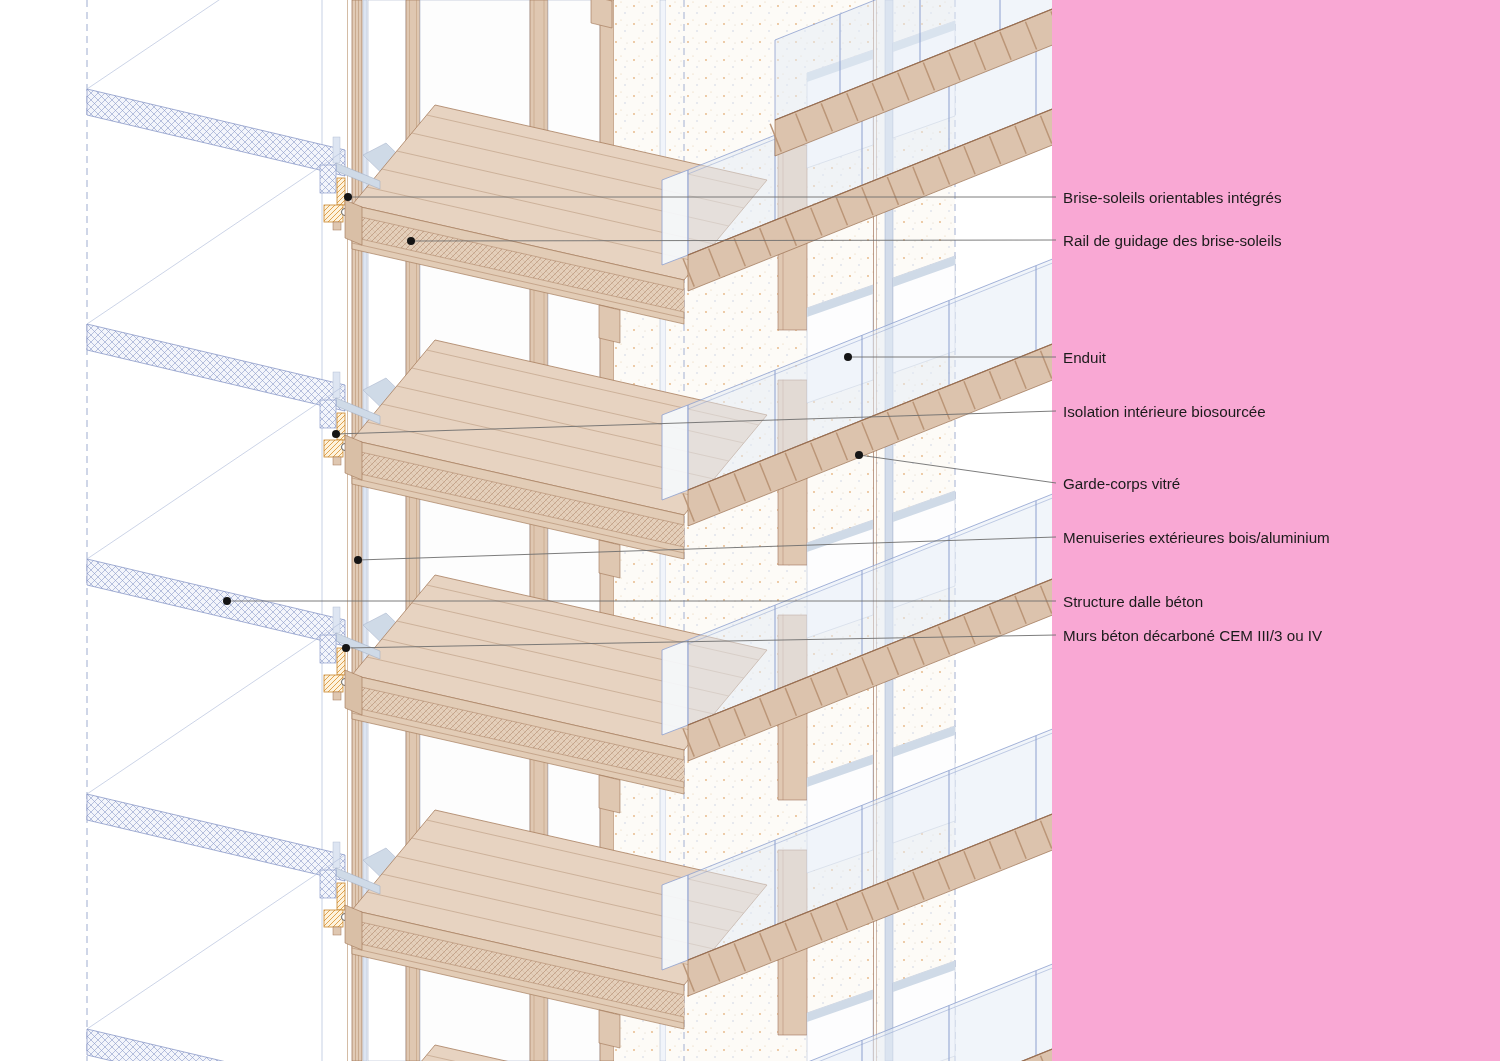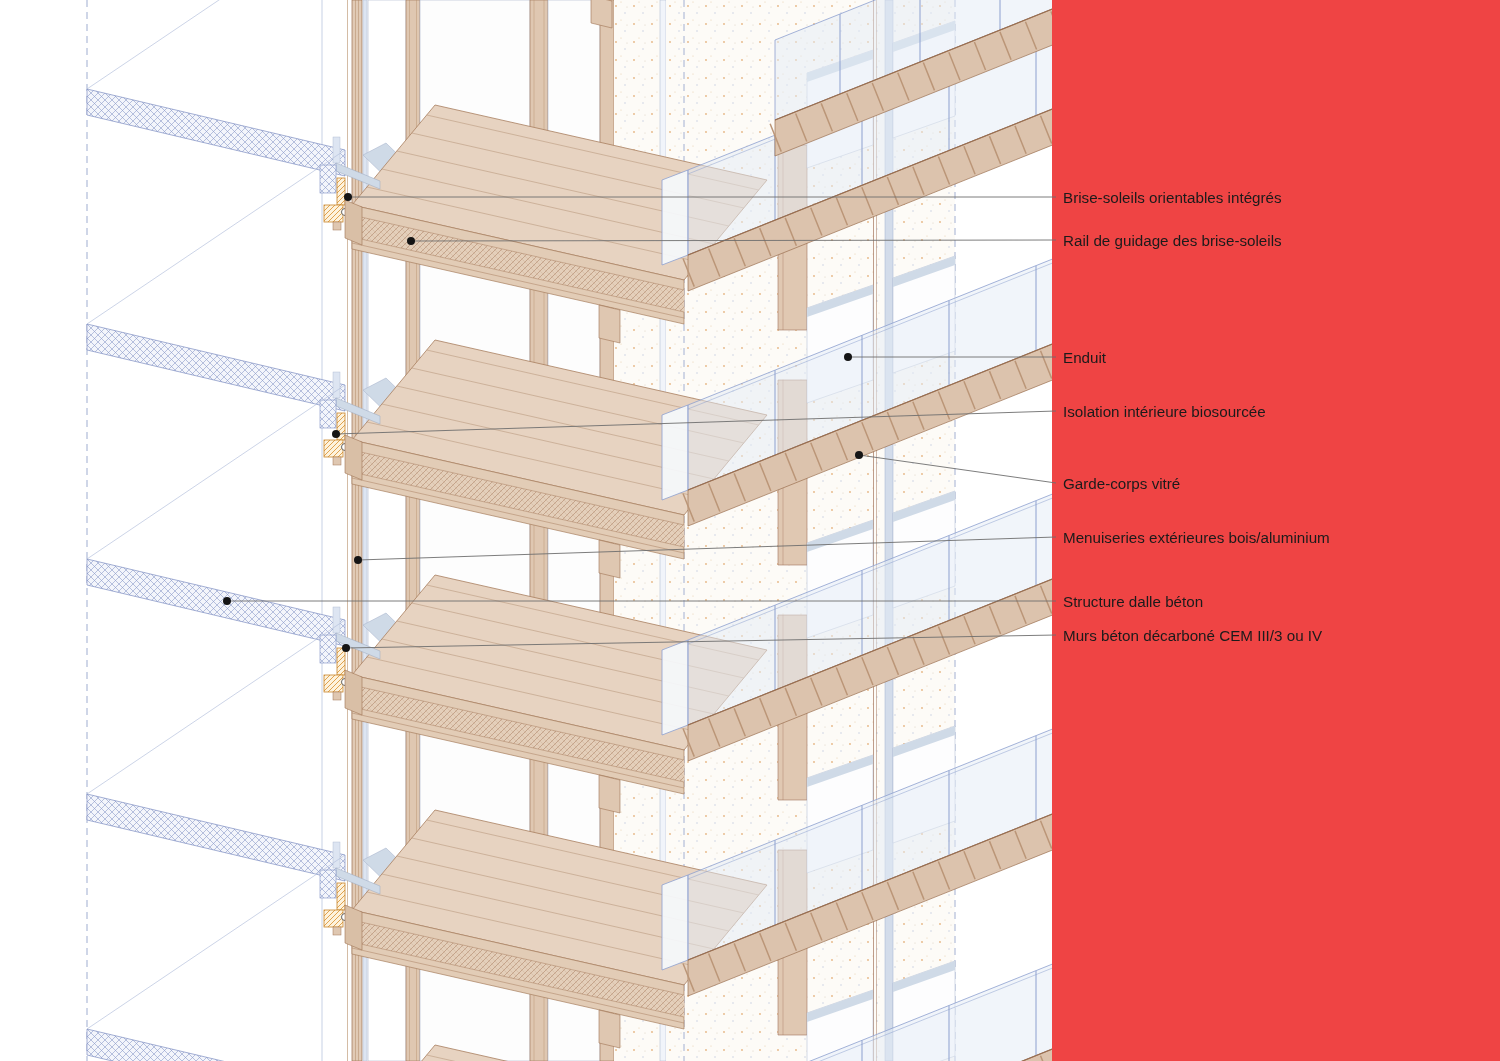--- a/index.html
+++ b/index.html
@@ -1,16 +1,16 @@
 <!DOCTYPE html>
 <html><head>
 <meta charset="utf-8">
 <style>
   html,body{margin:0;padding:0;background:#ffffff;}
-  .stage{position:relative;width:1500px;height:1061px;background:#ef4444;overflow:hidden;
+  .stage{position:relative;width:1500px;height:1061px;background:#f9a8d4;overflow:hidden;
          font-family:"Liberation Sans",sans-serif;}
   svg{position:absolute;left:0;top:0;}
   text.lbl{font-family:"Liberation Sans","DejaVu Sans",sans-serif;font-size:15.2px;fill:#1b1b1b;}
 </style>
 </head>
 <body>
 
 <div class="stage">
 <svg width="1500" height="1061" viewBox="0 0 1500 1061">
   <defs>

